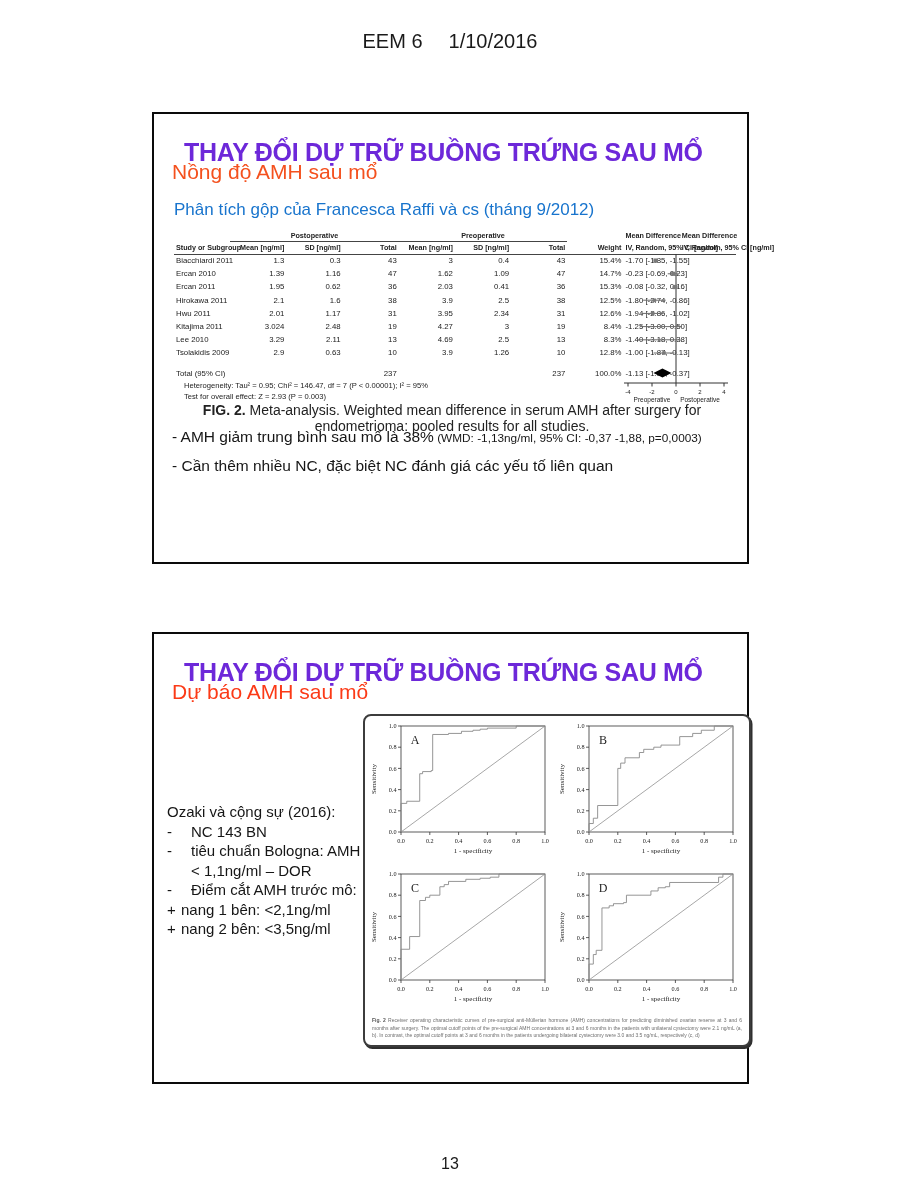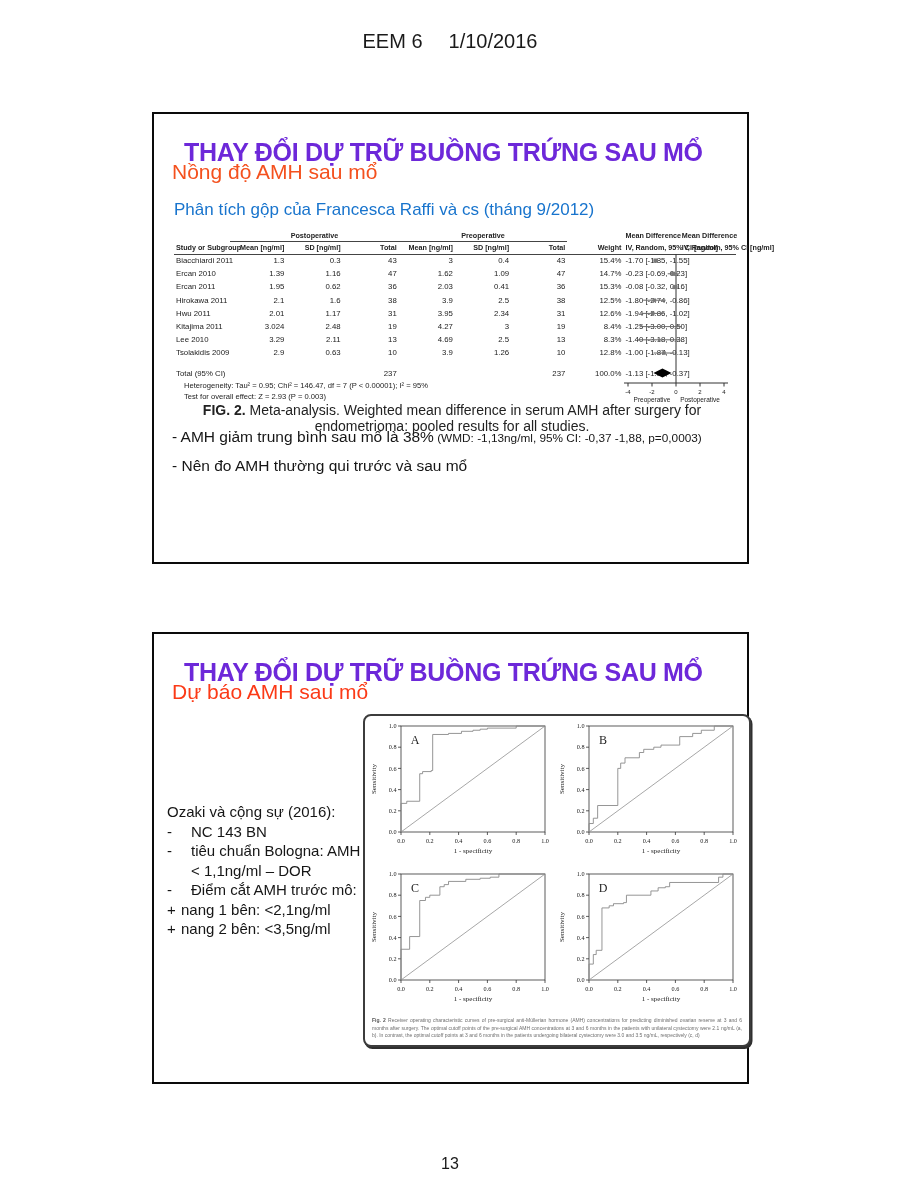--- a/index.html
+++ b/index.html
@@ -277,21 +277,21 @@
     <div class="fp-het">Test for overall effect: Z = 2.93 (P = 0.003)</div>
   </div>
 
   <div class="fig-caption">
     <b>FIG. 2.</b>
     <span>Meta-analysis. Weighted mean difference in serum AMH after surgery for endometrioma: pooled results for all studies.</span>
   </div>
 
   <div class="bullets" id="s1-bullets">
       <div class="bullet-line"><span class="b-main">- AMH giảm trung bình sau mổ là 38%</span><span class="b-note"> (WMD: -1,13ng/ml, 95% CI: -0,37 -1,88, p=0,0003)</span></div>
-      <div class="bullet-line"><span class="b-main">- Nên đo AMH thường qui trước và sau mổ</span></div>
+      <div class="bullet-line"><span class="b-main">- Cần thêm nhiều NC, đặc biệt NC đánh giá các yếu tố liên quan</span></div>
     </div>
 </section>
 
 <section class="slide slide2">
   <h1 class="slide-title">THAY ĐỔI DỰ TRỮ BUỒNG TRỨNG SAU MỔ</h1>
   <h2 class="slide-subtitle sub2">Dự báo AMH sau mổ</h2>
 
   <div class="ozaki" id="ozaki-notes">
       <div class="oz-line">
         <span class="oz-text">Ozaki và cộng sự (2016):</span>

